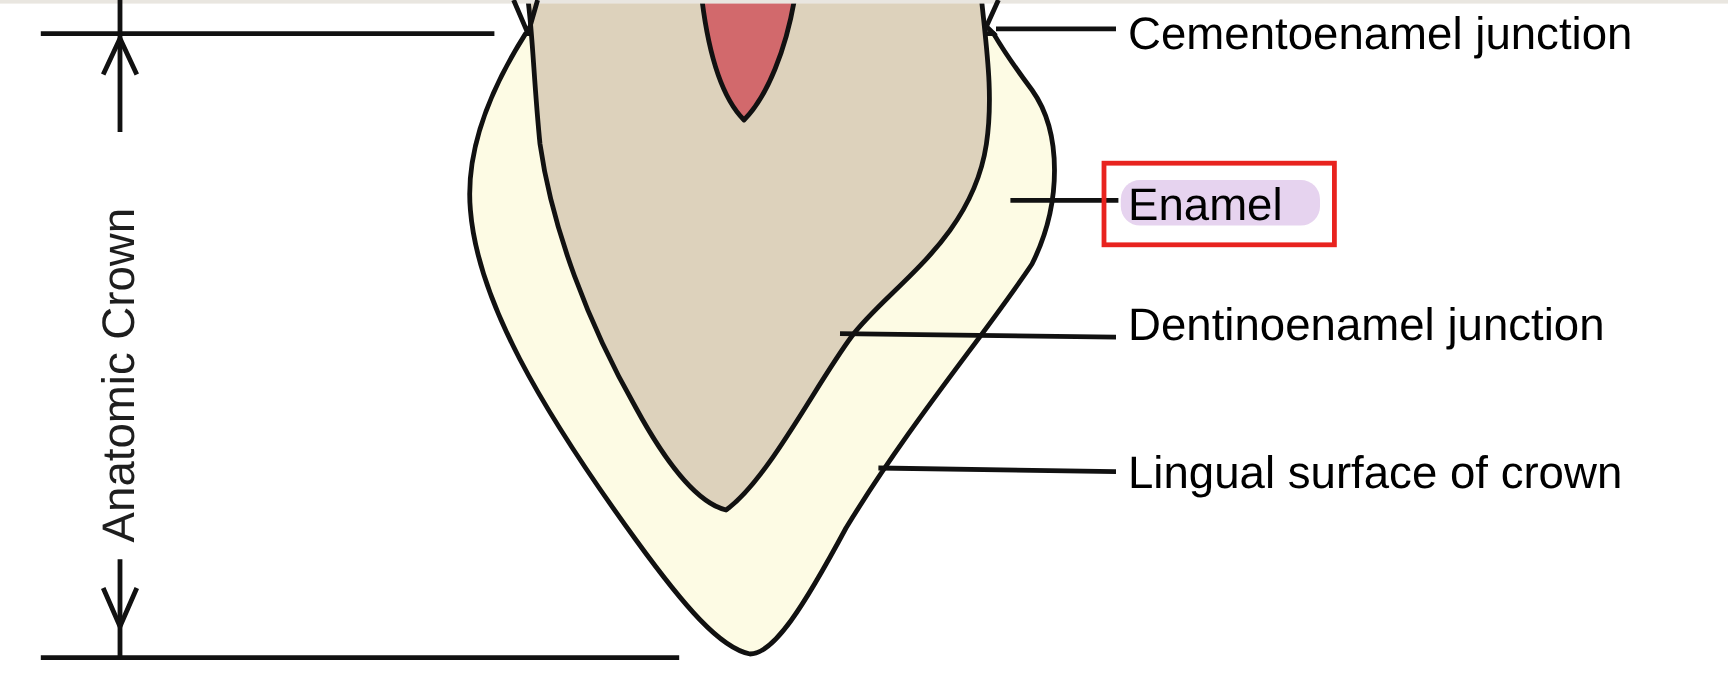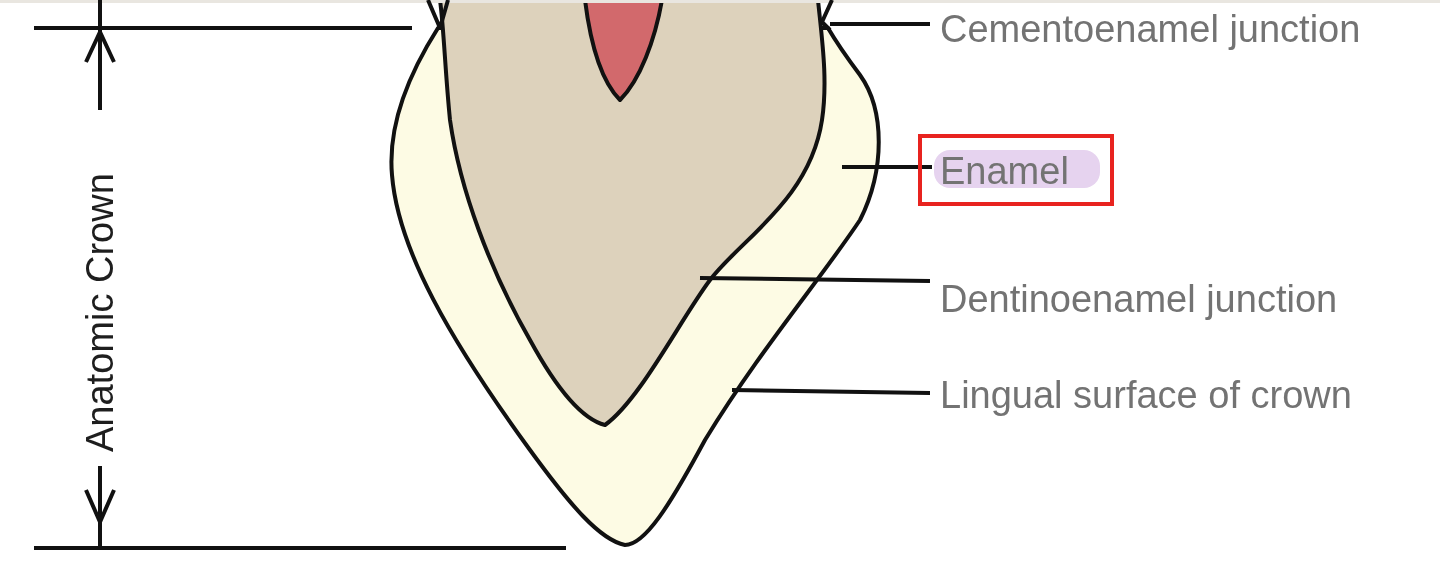--- a/index.html
+++ b/index.html
@@ -3,21 +3,21 @@
 <meta charset="utf-8">
 <style>
   html, body { margin: 0; padding: 0; background: #ffffff; }
   body { width: 1440px; height: 564px; overflow: hidden; position: relative; }
   .stage { position: absolute; left: 0; top: 0; width: 1440px; height: 564px; }
   svg.art { position: absolute; left: 0; top: 0; }
   .label {
     position: absolute;
     font-family: "Liberation Sans", sans-serif;
     font-size: 38px;
-    color: #737373;
+    color: #000000;
     white-space: nowrap;
     line-height: 1;
   }
   .vlabel {
     position: absolute;
     font-family: "Liberation Sans", sans-serif;
     font-size: 38px;
     color: #1e1e1e;
     white-space: nowrap;
     line-height: 1;
@@ -87,15 +87,15 @@
   </svg>
 
   <div class="vlabel" style="left:81px; top:452px;">Anatomic Crown</div>
 
   <div class="label" style="left:940px; top:10px;">Cementoenamel junction</div>
 
   <div class="highlight-bg" style="left:934px; top:150px; width:166px; height:38px;"></div>
   <div class="label" style="left:940px; top:152px;text-align:right;">Enamel</div>
   <div class="highlight-box" style="left:918px; top:134px; width:196px; height:72px;"></div>
 
-  <div class="label" style="left:940px; top:280px;text-align:right;">Dentinoenamel junction</div>
+  <div class="label" style="left:940px; top:252px;text-align:right;">Dentinoenamel junction</div>
   <div class="label" style="left:940px; top:376px;text-align:right;">Lingual surface of crown</div>
 </div>
 
 </body></html>

